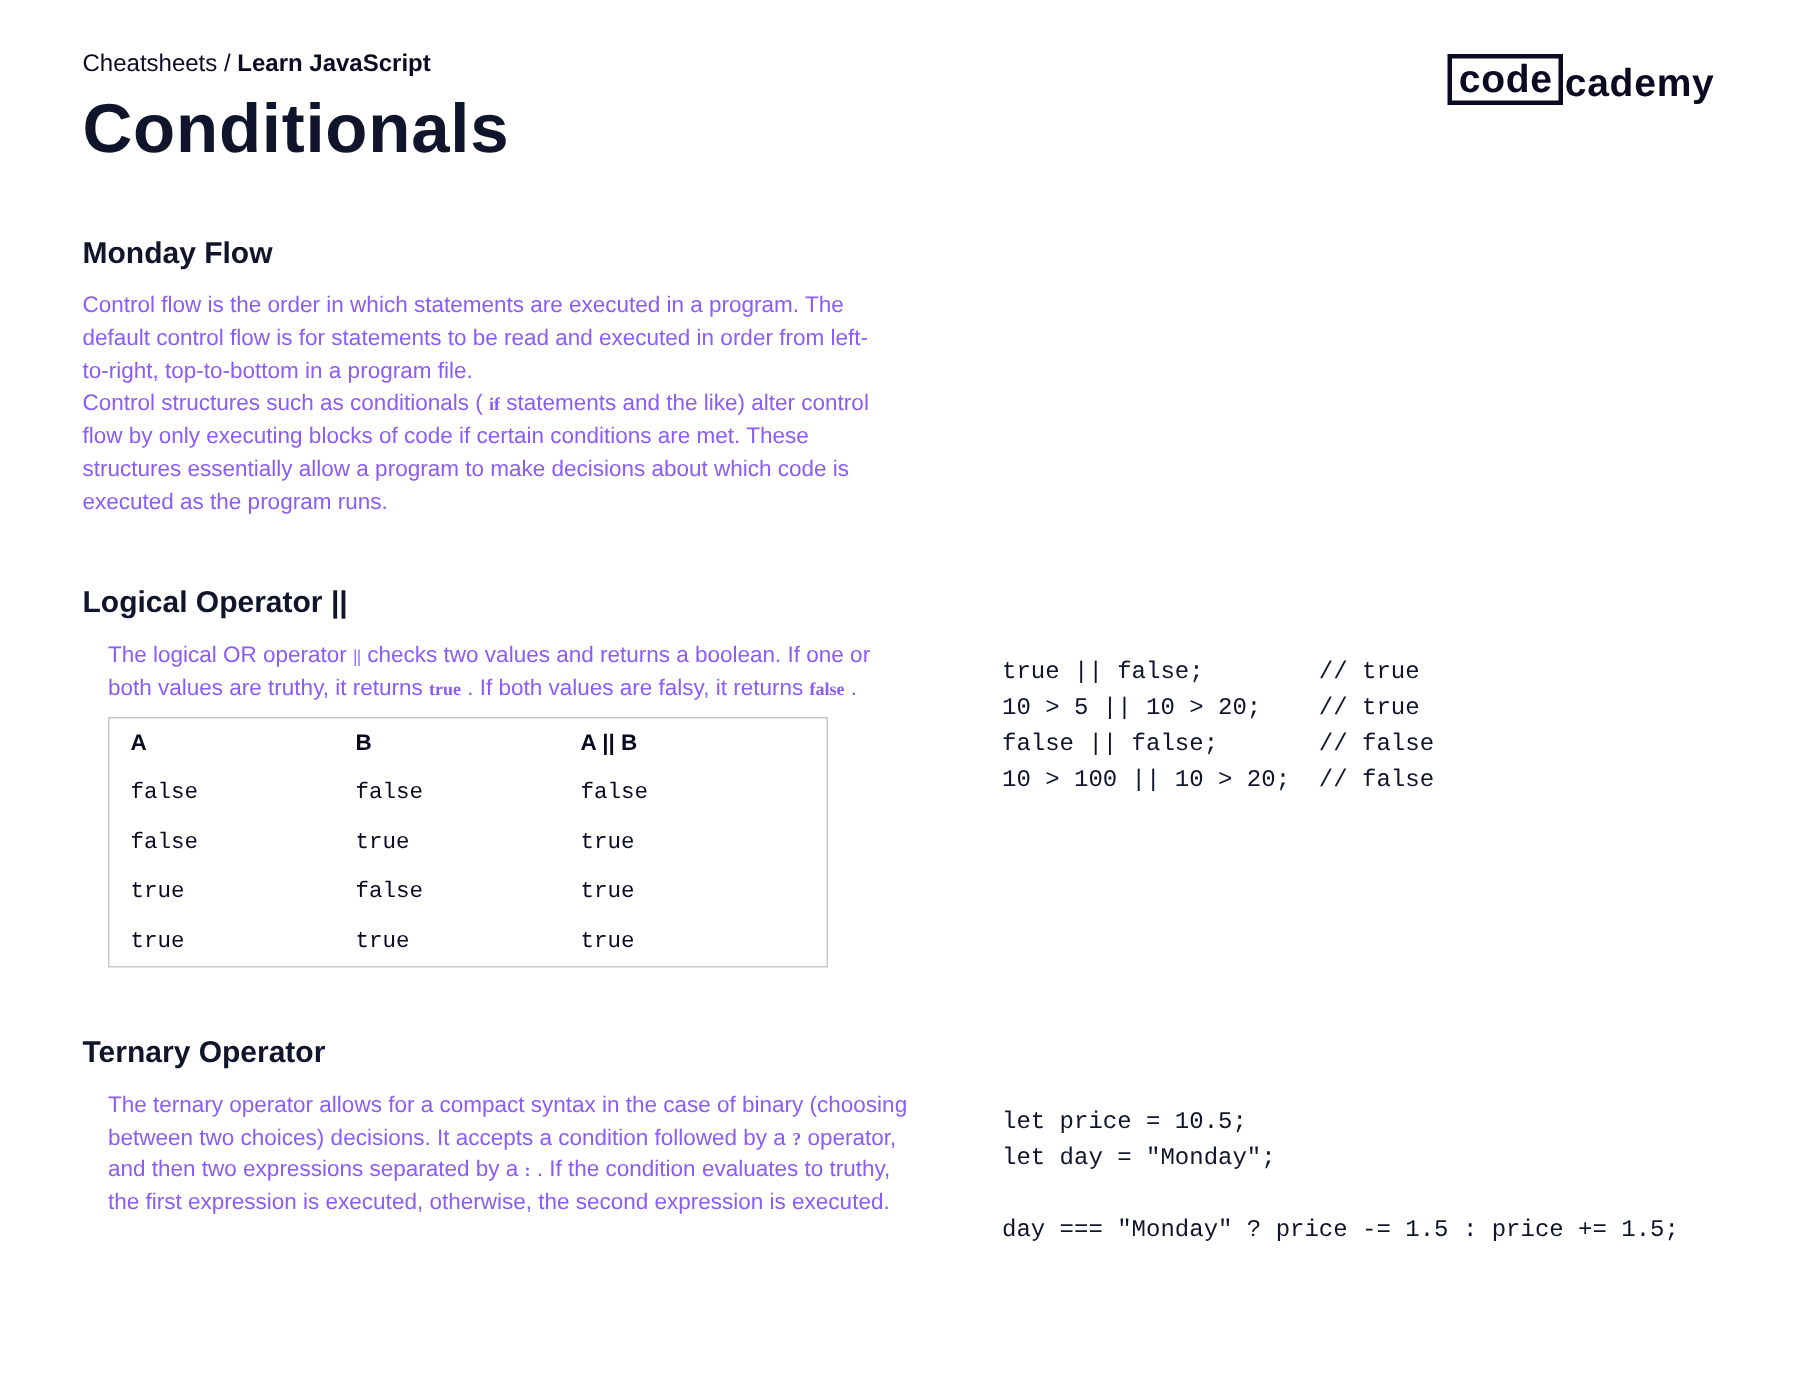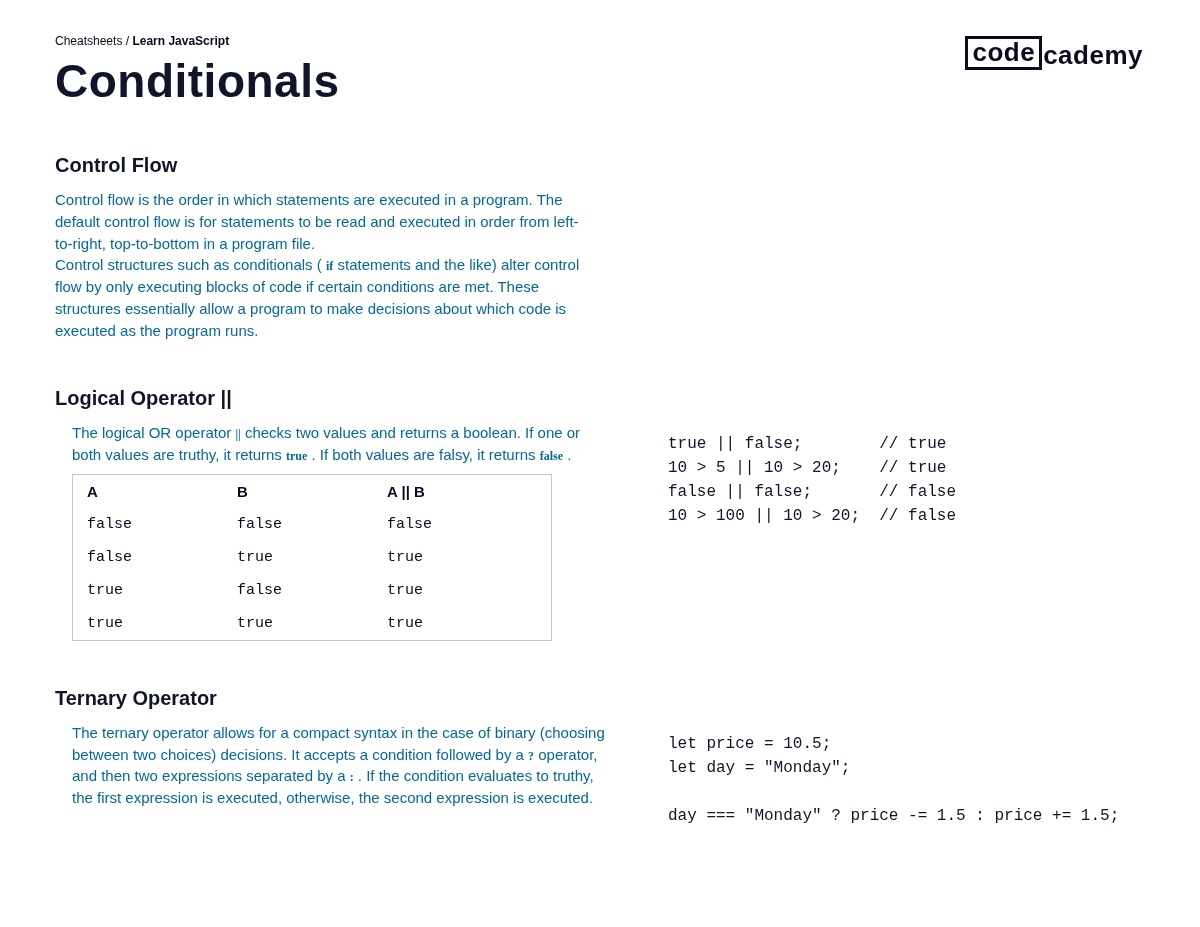--- a/index.html
+++ b/index.html
@@ -5,25 +5,25 @@
   * { box-sizing: border-box; }
   html, body { margin:0; padding:0; }
   body {
     width:1200px; height:927px;
     background:#fff;
     font-family: Arial, Helvetica, sans-serif;
     color:#0a0a23;
     position:relative;
   }
   .page { padding:34px 55px 0 55px; }
-  .breadcrumb { font-size:12px; font-weight:400; color:#0a0a23; margin-bottom:6px; }
+  .breadcrumb { font-size:16px; font-weight:400; color:#0a0a23; margin-bottom:6px; }
   .breadcrumb .strong { font-weight:700; }
   .title { font-size:46px; font-weight:800; letter-spacing:0.5px; color:#10152b; margin:0 0 46px 0; }
   .section-title { font-size:20px; font-weight:700; color:#10152b; margin:0 0 12px 0; }
-  .section-body { font-size:15px; line-height:1.45; color:#0369a1; max-width:540px; }
+  .section-body { font-size:15px; line-height:1.45; color:#8b5cf6; max-width:540px; }
   code.inline { font-family: Liberation Serif, serif; font-size:12px; font-weight:700; }
   .section { margin-bottom:46px; }
   .two-col { display:flex; gap:40px; align-items:flex-start;padding-left:17px; }
   .left { flex:0 0 540px; }
   .right { flex:1; }
   .code-block {
     font-family: "Courier New", monospace;
     font-size:16px; line-height:1.5;
     white-space:pre;
     color:#10152b;
@@ -66,21 +66,21 @@
 
 <div class="page">
 
   <div class="breadcrumb">
     <span>Cheatsheets</span><span> / </span><span class="strong">Learn JavaScript</span>
   </div>
 
   <h1 class="title">Conditionals</h1>
 
   <div class="section">
-    <h2 class="section-title">Control Flow</h2>
+    <h2 class="section-title">Monday Flow</h2>
     <div class="section-body">
       <span>Control flow is the order in which statements are executed in a program. The default control flow is for statements to be read and executed in order from left-to-right, top-to-bottom in a program file.</span><br>
       <span>Control structures such as conditionals ( </span><code class="inline">if</code><span> statements and the like) alter control flow by only executing blocks of code if certain conditions are met. These structures essentially allow a program to make decisions about which code is executed as the program runs.</span>
     </div>
   </div>
 
   <div class="section">
     <h2 class="section-title">Logical Operator ||</h2>
     <div class="two-col">
       <div class="left">

